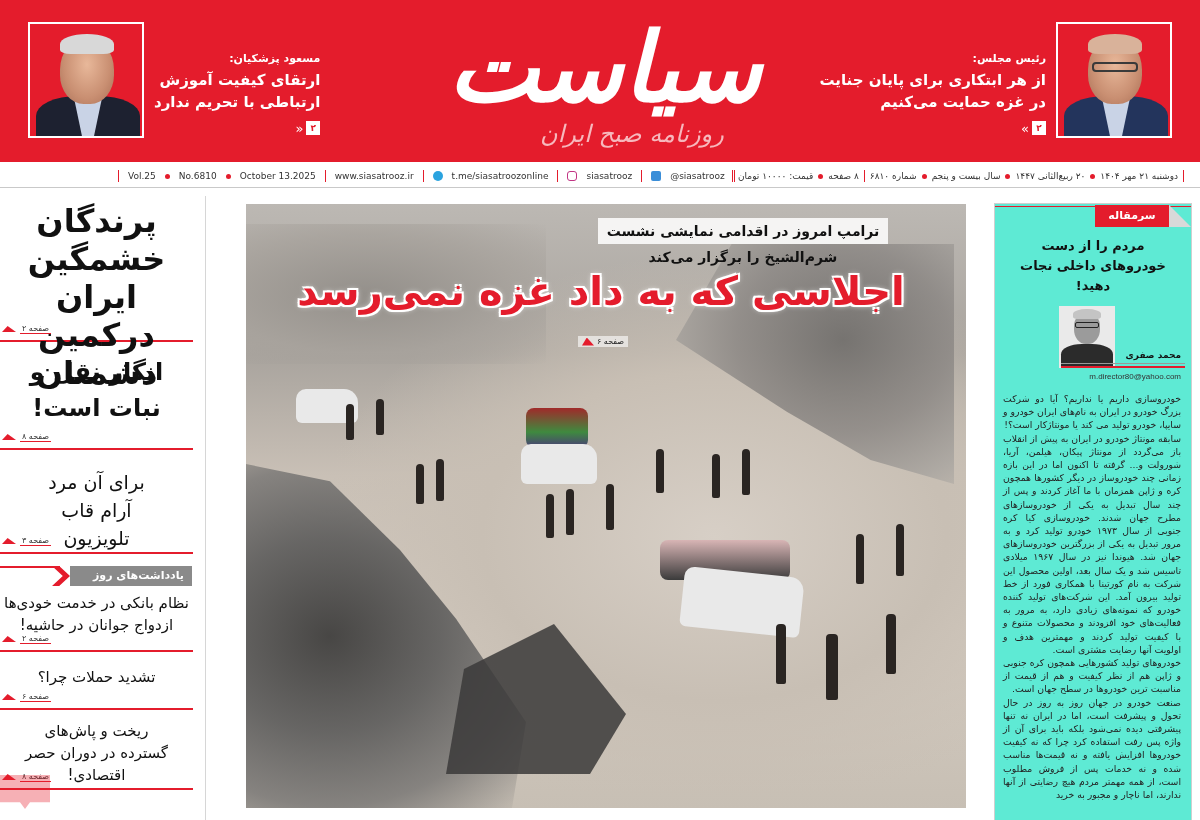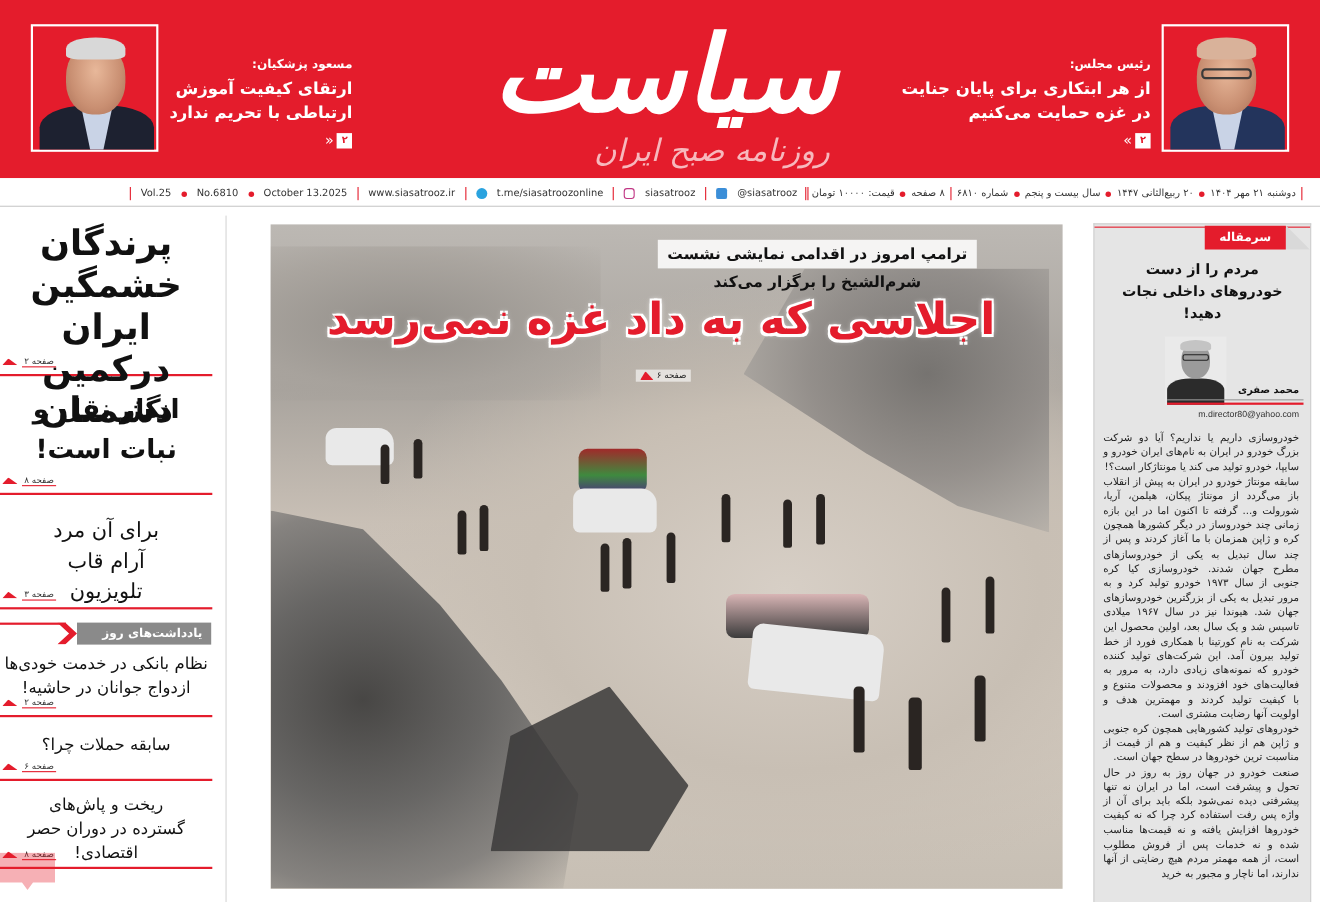--- a/index.html
+++ b/index.html
@@ -56,21 +56,21 @@
   }
   .chev { color: #ffffff; font-size: 13px; line-height: 1; letter-spacing: -3px; }
 
   .logo-block { position: absolute; left: 400px; top: 8px; width: 410px; height: 150px; text-align: center; }
   .logo-main {
     font-family: "DejaVu Serif", serif; color: #ffffff; font-size: 96px; font-weight: bold;
     line-height: 120px; direction: rtl; letter-spacing: -2px;
     font-style: italic;
   }
   .logo-sub {
-    position: absolute; left: 140px; top: 112px; color: #f7b8bd; font-size: 28px;
+    position: absolute; left: 140px; top: 112px; color: #f7b8bd; font-size: 24px;
     font-family: "DejaVu Serif", serif; font-style: italic; direction: rtl;
   }
 
   
   .infobar {
     position: absolute; left: 0; top: 162px; width: 1200px; height: 26px;
     background: #ffffff; border-bottom: 1px solid #c9c9c9;
     font-size: 9px; color: #333;
   }
   .infobar .latin { position: absolute; left: 118px; top: 8px; display: flex; align-items: center; gap: 9px; }
@@ -164,21 +164,21 @@
   .photo-pref {
     position: absolute; left: 332px; top: 132px; display: flex; align-items: center; gap: 3px;
     background: rgba(255,255,255,0.6); padding: 1px 4px; font-size: 8px; color: #222;
   }
   .photo-pref .tri { width: 12px; height: 8px; background: #e41c2c; clip-path: polygon(0 100%, 40% 0, 100% 100%); }
 
   
   .right-col {
     position: absolute; left: 994px; top: 203px; width: 198px; height: 617px;
     border: 1px solid #cfcfcf; border-bottom: none;
-    background: #e5e5e5;
+    background: #5eead4;
   }
   .ed-tag-wrap { position: relative; height: 26px; }
   .ed-tag-line { position: absolute; left: 0; top: 2px; width: 196px; height: 1px; background: #e41c2c; }
   .ed-tag {
     position: absolute; right: 22px; top: 1px; width: 74px; height: 22px; background: #e41c2c; color: #fff;
     font-size: 11px; font-weight: bold; text-align: center; line-height: 22px; direction: rtl;
     clip-path: polygon(0 0, 100% 0, 100% 100%, 0 100%);
   }
   .ed-corner {
     position: absolute; right: 0; top: 1px; width: 22px; height: 22px; background: #d9d9d9;
@@ -330,21 +330,21 @@
   </div>
 
   <div class="story med" style="height:66px;padding-top:6px;">
     <div class="title" style="font-size:15px;line-height:22px;font-weight:normal;">نظام بانکی در خدمت خودی‌ها ازدواج جوانان در حاشیه!</div>
     <div class="pref" style="position:absolute;left:0;bottom:2px;">
       <span class="tri"></span>
       <span class="lbl">صفحه ۲</span>
     </div>
   </div>
   <div class="story med" style="height:58px;padding-top:14px;">
-    <div class="title" style="font-size:15px;line-height:22px;font-weight:normal;">سابقه حملات چرا؟</div>
+    <div class="title" style="font-size:15px;line-height:22px;font-weight:normal;">تشدید حملات چرا؟</div>
     <div class="pref" style="position:absolute;left:0;bottom:2px;">
       <span class="tri"></span>
       <span class="lbl">صفحه ۶</span>
     </div>
   </div>
   <div class="story med" style="height:80px;padding-top:10px;">
     <div class="title" style="font-size:15px;line-height:22px;font-weight:normal;padding:0 20px;">ریخت و پاش‌های گسترده در دوران حصر اقتصادی!</div>
     <div class="pref" style="position:absolute;left:0;bottom:2px;">
       <span class="tri"></span>
       <span class="lbl">صفحه ۸</span>

